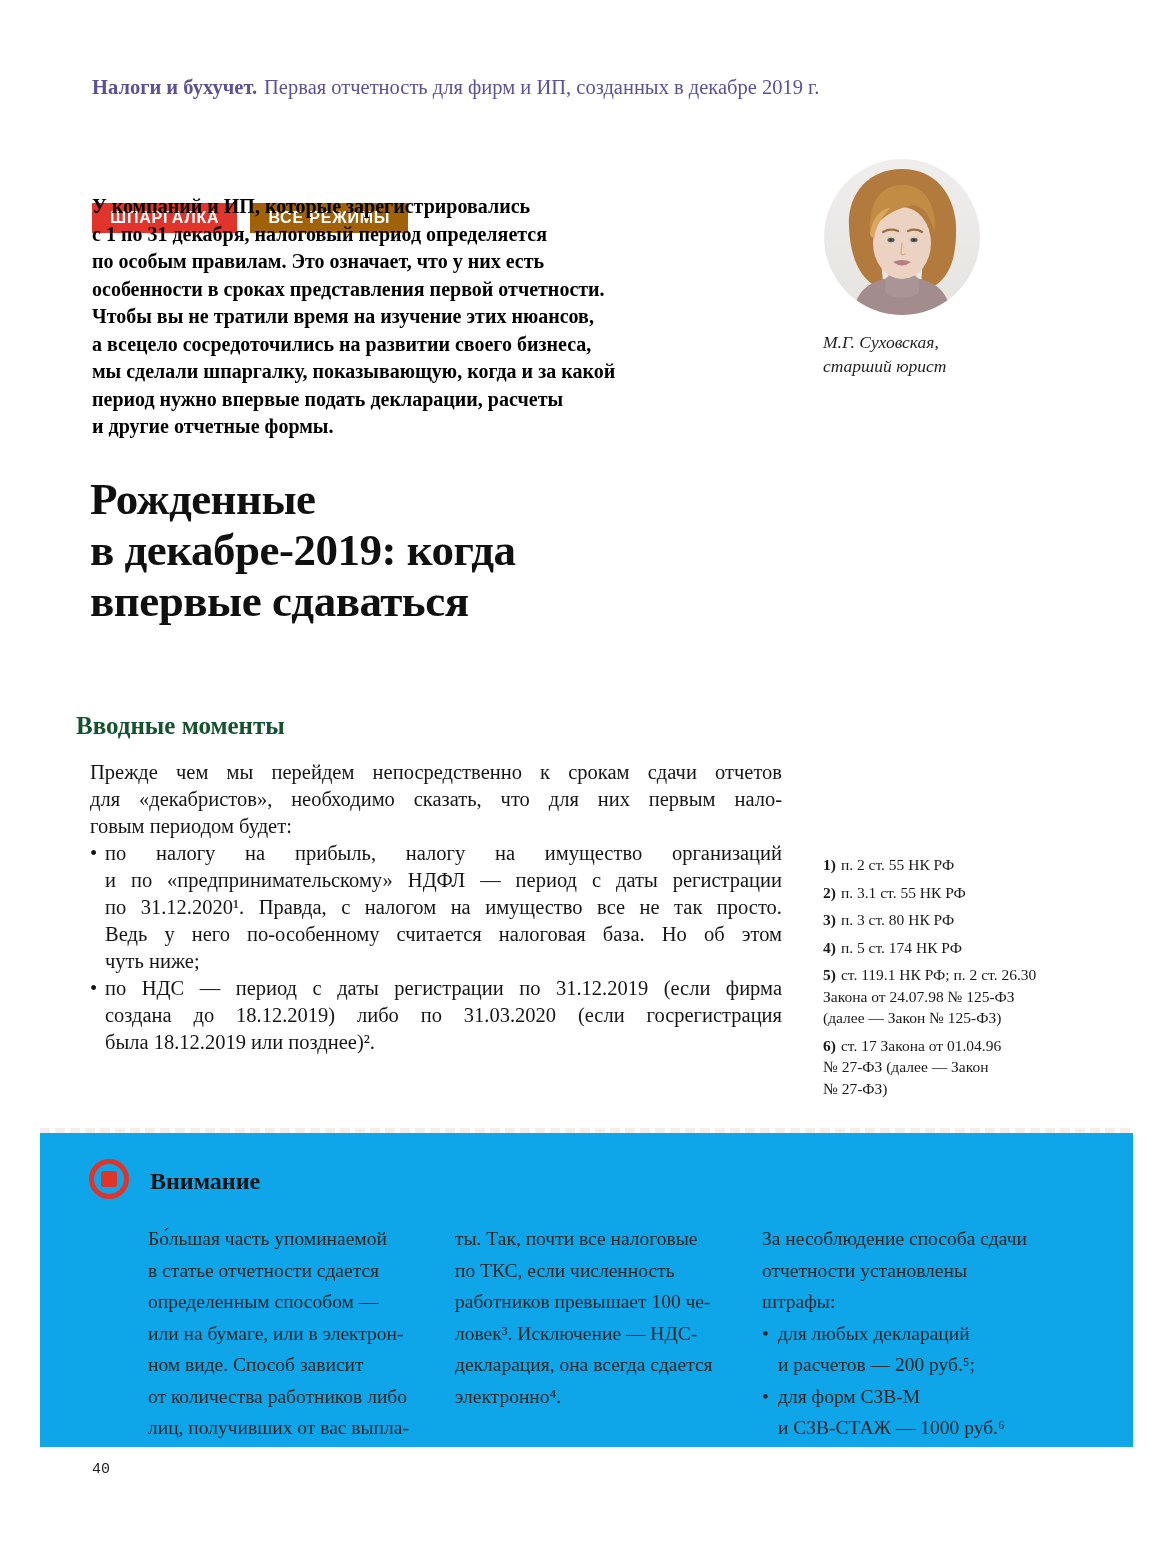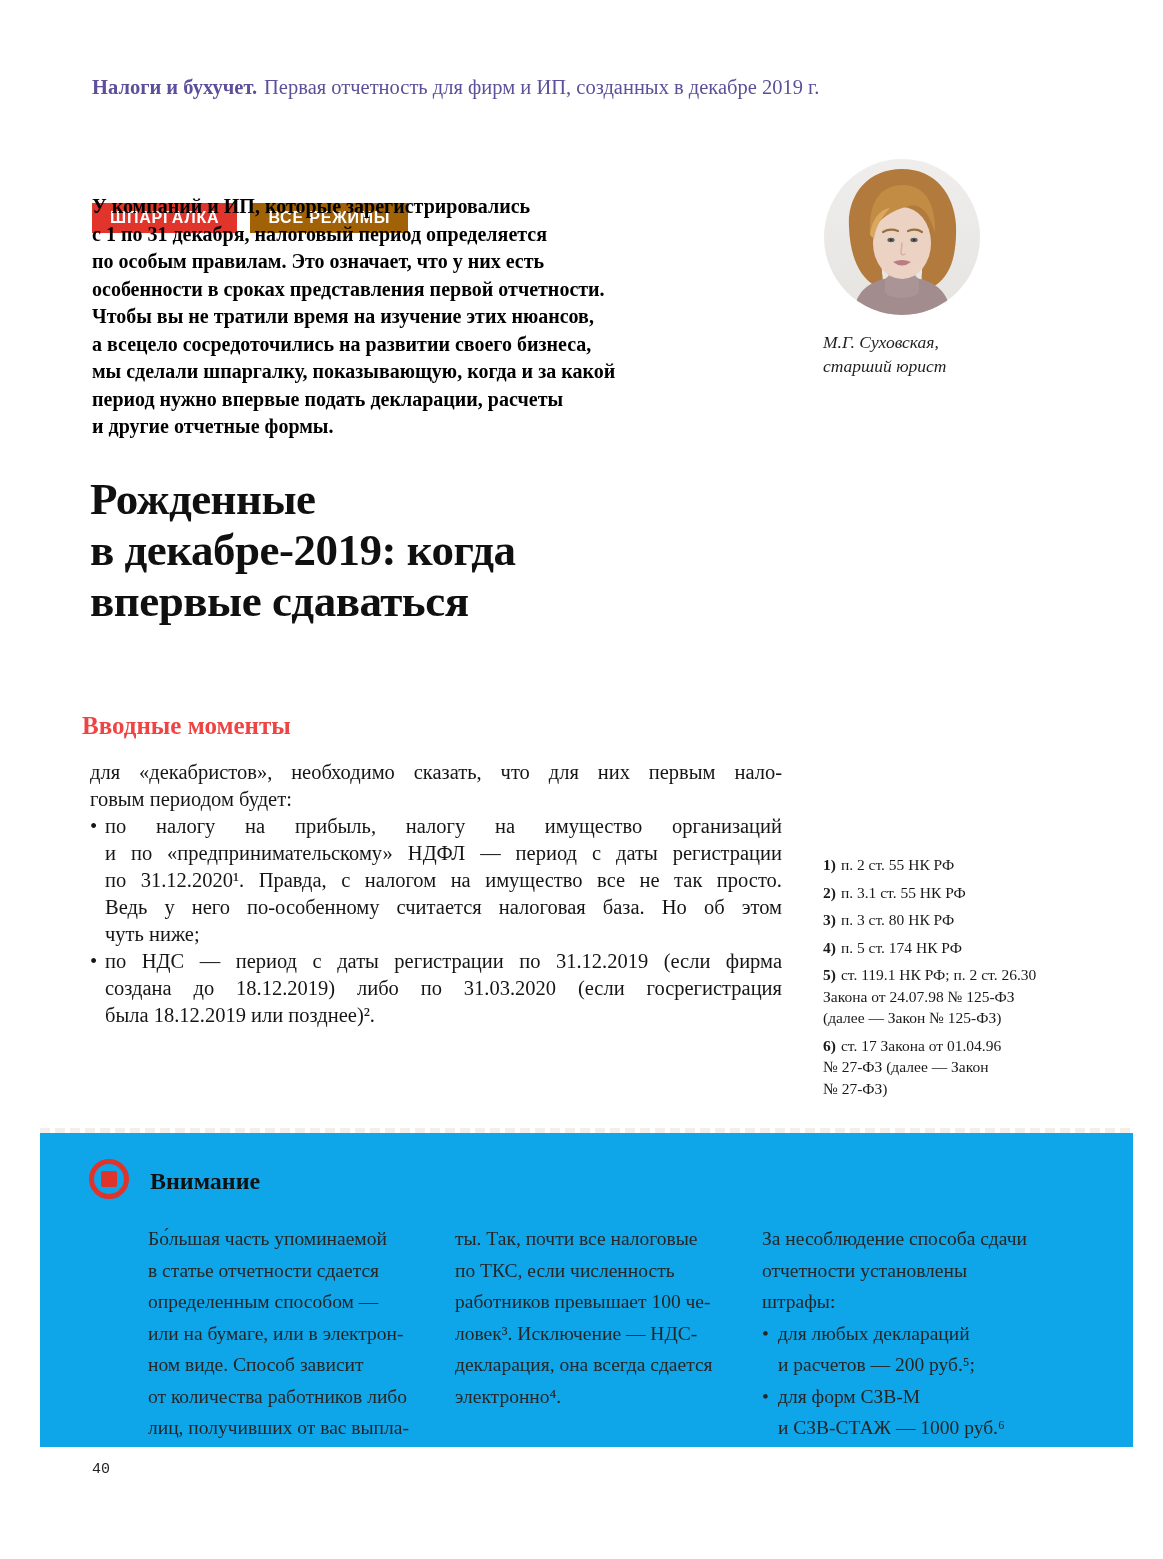--- a/index.html
+++ b/index.html
@@ -28,21 +28,21 @@
   .photo{position:absolute;left:824px;top:159px;width:156px;height:156px;}
   .caption{position:absolute;left:823px;top:331px;font-style:italic;font-size:17.5px;
            line-height:23.5px;color:#1e1e1e;}
 
   
   .title{position:absolute;left:90px;top:474px;font-weight:700;font-size:45px;
          line-height:51px;color:#101010;letter-spacing:-.5px;}
   .title > div{white-space:nowrap;}
 
   
-  .section-heading{position:absolute;left:82px;top:712px;font-weight:700;font-size:25px;color:#ef4444;}
+  .section-heading{position:absolute;left:76px;top:712px;font-weight:700;font-size:25px;color:#14532d;}
 
   
   .body-text{position:absolute;left:90px;top:759px;width:692px;font-size:20.5px;
              line-height:27px;color:#151515;}
   .jlines > div{text-align:justify;text-align-last:justify;}
   .jlines > div:last-child{text-align-last:left;}
   .bullet{position:relative;padding-left:15px;}
   .bullet::before{content:"\2022";position:absolute;left:0;top:0;}
 
   
@@ -143,20 +143,21 @@
   <div class="title">
       <div>Рожденные</div>
       <div>в декабре-2019: когда</div>
       <div>впервые сдаваться</div>
     </div>
 
   <div class="section-heading">Вводные моменты</div>
 
   <div class="body-text">
     <div class="jlines">
+        <div>Прежде чем мы перейдем непосредственно к срокам сдачи отчетов</div>
         <div>для «декабристов», необходимо сказать, что для них первым нало-</div>
         <div>говым периодом будет:</div>
       </div>
     <div class="bullet">
       <div class="jlines">
           <div>по налогу на прибыль, налогу на имущество организаций</div>
           <div>и по «предпринимательскому» НДФЛ — период с даты регистрации</div>
           <div>по 31.12.2020¹. Правда, с налогом на имущество все не так просто.</div>
           <div>Ведь у него по-особенному считается налоговая база. Но об этом</div>
           <div>чуть ниже;</div>

